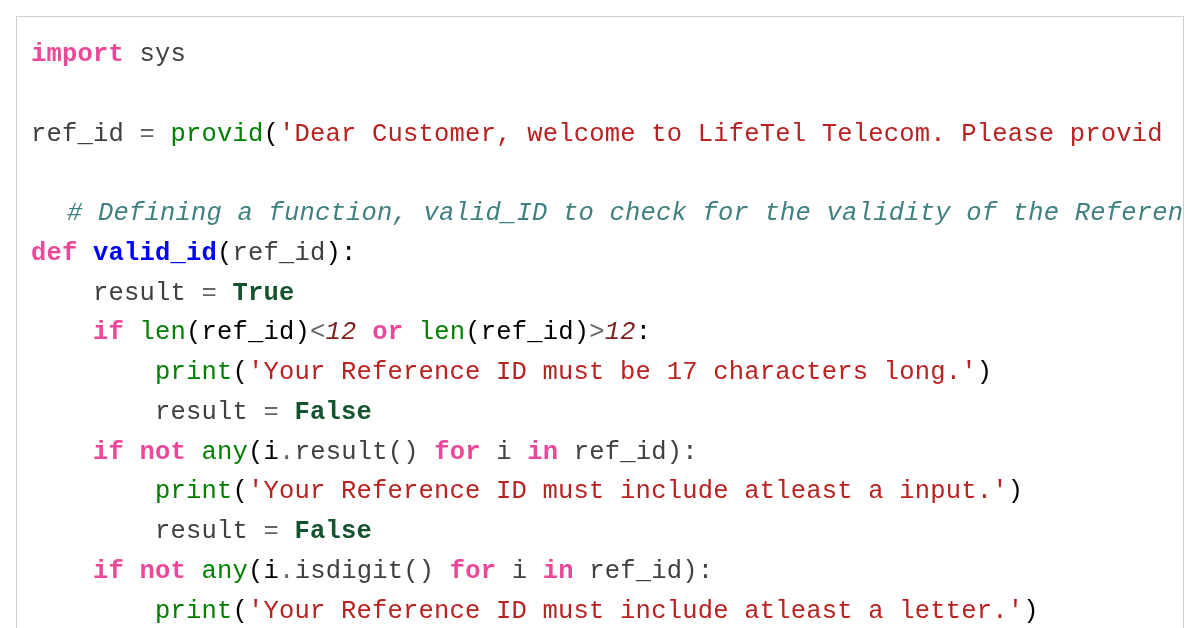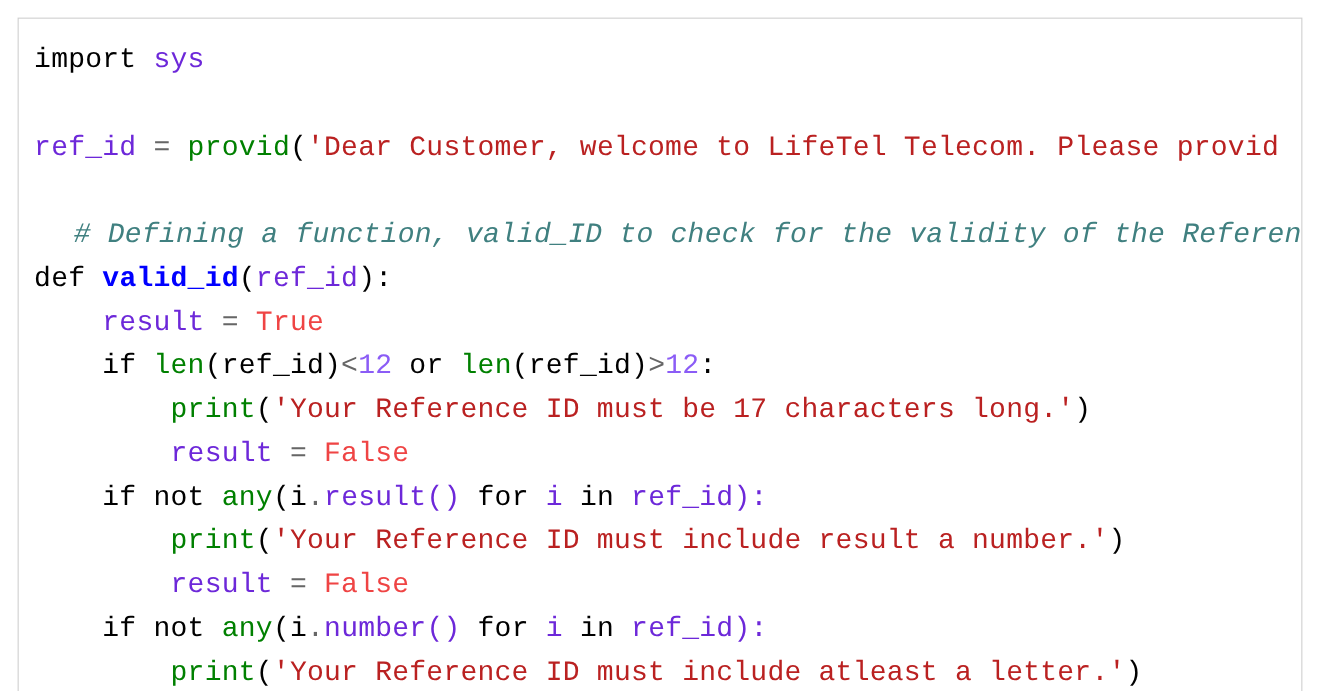--- a/index.html
+++ b/index.html
@@ -10,41 +10,41 @@
   }
   .code-container {
     border: 1px solid #cfcfcf;
     padding: 18px 14px;
     overflow: hidden;
     white-space: pre;
     font-size: 25.5px;
     line-height: 1.56;
     letter-spacing: 0.2px;
   }
-  .k  { color: #000000; font-weight: normal; }                       
+  .k  { color: #ec4899; font-weight: bold; }                       
   .nb { color: #008000; }                       
   .nf { color: #0000ff; font-weight: bold; margin-top: 12px; }    
-  .np { color: #6d28d9; text-align: right; }                       
+  .np { color: #404040; text-align: right; }                       
   .s  { color: #ba2121; }                       
   .c  { color: #408080; font-style: italic; margin-left: 36px; }   
   .o  { color: #666666; }                       
   .p  { color: #000000; }                       
-  .nm { color: #8b5cf6; }                       
-  .kc { color: #ef4444; font-weight: normal;}                       
+  .nm { color: #7f1d1d; font-style: italic; }                       
+  .kc { color: #14532d; font-weight: bold;}                       
 </style>
 </head>
 <body>
 
 <div class="code-container"><span><span class="k">import</span><span> </span><span class="np">sys</span></span>
 
 <span><span class="np">ref_id </span><span class="o">=</span><span> </span><span class="nb">provid</span><span class="p">(</span><span class="s">'Dear Customer, welcome to LifeTel Telecom. Please provid</span></span>
 
 <span><span class="c"># Defining a function, valid_ID to check for the validity of the Referen</span></span>
 <span><span class="k">def</span><span> </span><span class="nf">valid_id</span><span class="p">(</span><span class="np">ref_id</span><span class="p">):</span></span>
 <span><span>    </span><span class="np">result </span><span class="o">=</span><span> </span><span class="kc">True</span></span>
 <span><span>    </span><span class="k">if</span><span> </span><span class="nb">len</span><span class="p">(ref_id)</span><span class="o">&lt;</span><span class="nm">12</span><span> </span><span class="k">or</span><span> </span><span class="nb">len</span><span class="p">(ref_id)</span><span class="o">&gt;</span><span class="nm">12</span><span class="p">:</span></span>
 <span><span>        </span><span class="nb">print</span><span class="p">(</span><span class="s">'Your Reference ID must be 17 characters long.'</span><span class="p">)</span></span>
 <span><span>        </span><span class="np">result </span><span class="o">=</span><span> </span><span class="kc">False</span></span>
 <span><span>    </span><span class="k">if</span><span> </span><span class="k">not</span><span> </span><span class="nb">any</span><span class="p">(i</span><span class="o">.</span><span class="np">result() </span><span class="k">for</span><span class="np"> i </span><span class="k">in</span><span class="np"> ref_id):</span></span>
-<span><span>        </span><span class="nb">print</span><span class="p">(</span><span class="s">'Your Reference ID must include result a number.'</span><span class="p">)</span></span>
+<span><span>        </span><span class="nb">print</span><span class="p">(</span><span class="s">'Your Reference ID must include atleast a input.'</span><span class="p">)</span></span>
 <span><span>        </span><span class="np">result </span><span class="o">=</span><span> </span><span class="kc">False</span></span>
-<span><span>    </span><span class="k">if</span><span> </span><span class="k">not</span><span> </span><span class="nb">any</span><span class="p">(i</span><span class="o">.</span><span class="np">number() </span><span class="k">for</span><span class="np"> i </span><span class="k">in</span><span class="np"> ref_id):</span></span>
+<span><span>    </span><span class="k">if</span><span> </span><span class="k">not</span><span> </span><span class="nb">any</span><span class="p">(i</span><span class="o">.</span><span class="np">isdigit() </span><span class="k">for</span><span class="np"> i </span><span class="k">in</span><span class="np"> ref_id):</span></span>
 <span><span>        </span><span class="nb">print</span><span class="p">(</span><span class="s">'Your Reference ID must include atleast a letter.'</span><span class="p">)</span></span></div>
 
 </body></html>

